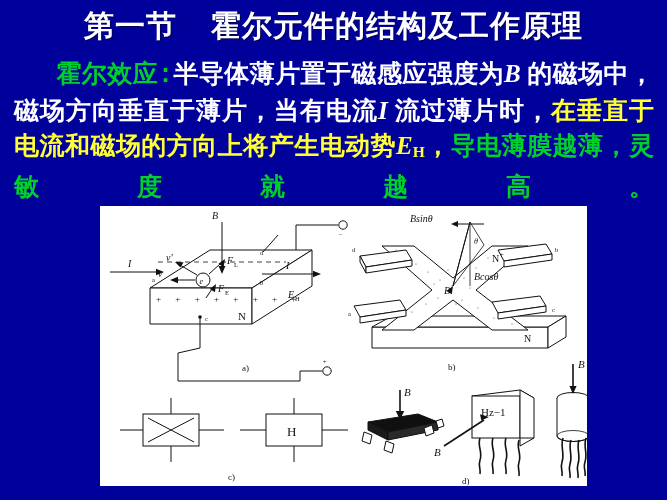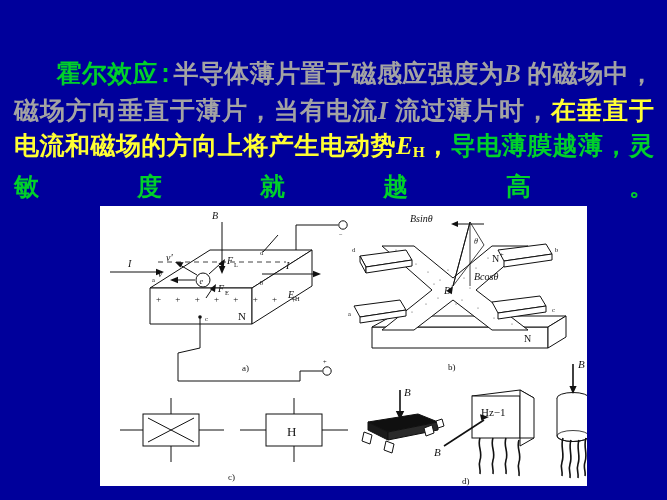--- a/index.html
+++ b/index.html
@@ -48,21 +48,21 @@
     line-height: 35px;
     font-weight: bold;
     color: #ffffff;
     text-align: justify;
     text-align-last: justify;
     letter-spacing: 0px;
   }
   .body-text .indent { display: inline-block; width: 42px; }
   .green { color: #00d12a; font-family: Liberation Mono, monospace; }
   .yellow { color: #ffff33; }
-  .white { color: #a3a3a3; }
+  .white { color: #ffffff; }
   .ital {
     font-style: italic;
     font-family: "Liberation Serif", "DejaVu Serif", serif;
     font-weight: bold;
   }
   .sub {
     font-size: 0.62em;
     vertical-align: -0.22em;
     font-style: normal;
     font-weight: bold;
@@ -103,20 +103,23 @@
   .ln { stroke: #111; fill: none; stroke-width: 1; }
   .ln-thin { stroke: #111; fill: none; stroke-width: 0.8; }
   .ln-thick { stroke: #111; fill: none; stroke-width: 1.6; }
   .face { fill: #ffffff; stroke: #111; stroke-width: 1; }
 </style>
 </head>
 <body>
 
 <div id="slide">
 
+  <div class="slide-title">
+    <span>第一节</span><span class="title-sep"></span><span>霍尔元件的结构及工作原理</span>
+  </div>
 
   <div class="body-text">
     <span class="indent"></span><span class="green">霍尔效应:</span><span class="white">半导体薄片置于磁感应强度为</span><span class="white ital">B</span><span class="white"> 的磁场中，磁场方向垂直于薄片，当有电流</span><span class="white ital">I</span><span class="white"> 流过薄片时，</span><span class="yellow">在垂直于电流和磁场的方向上将产生电动势</span><span class="yellow ital">E</span><span class="yellow sub">H</span><span class="yellow">，</span><span class="green">导电薄膜越薄，灵敏度就越高。</span>
   </div>
 
   <div id="figure-panel">
     <svg width="487" height="280" viewBox="0 0 487 280" xmlns="http://www.w3.org/2000/svg">
 
       <g>
 

